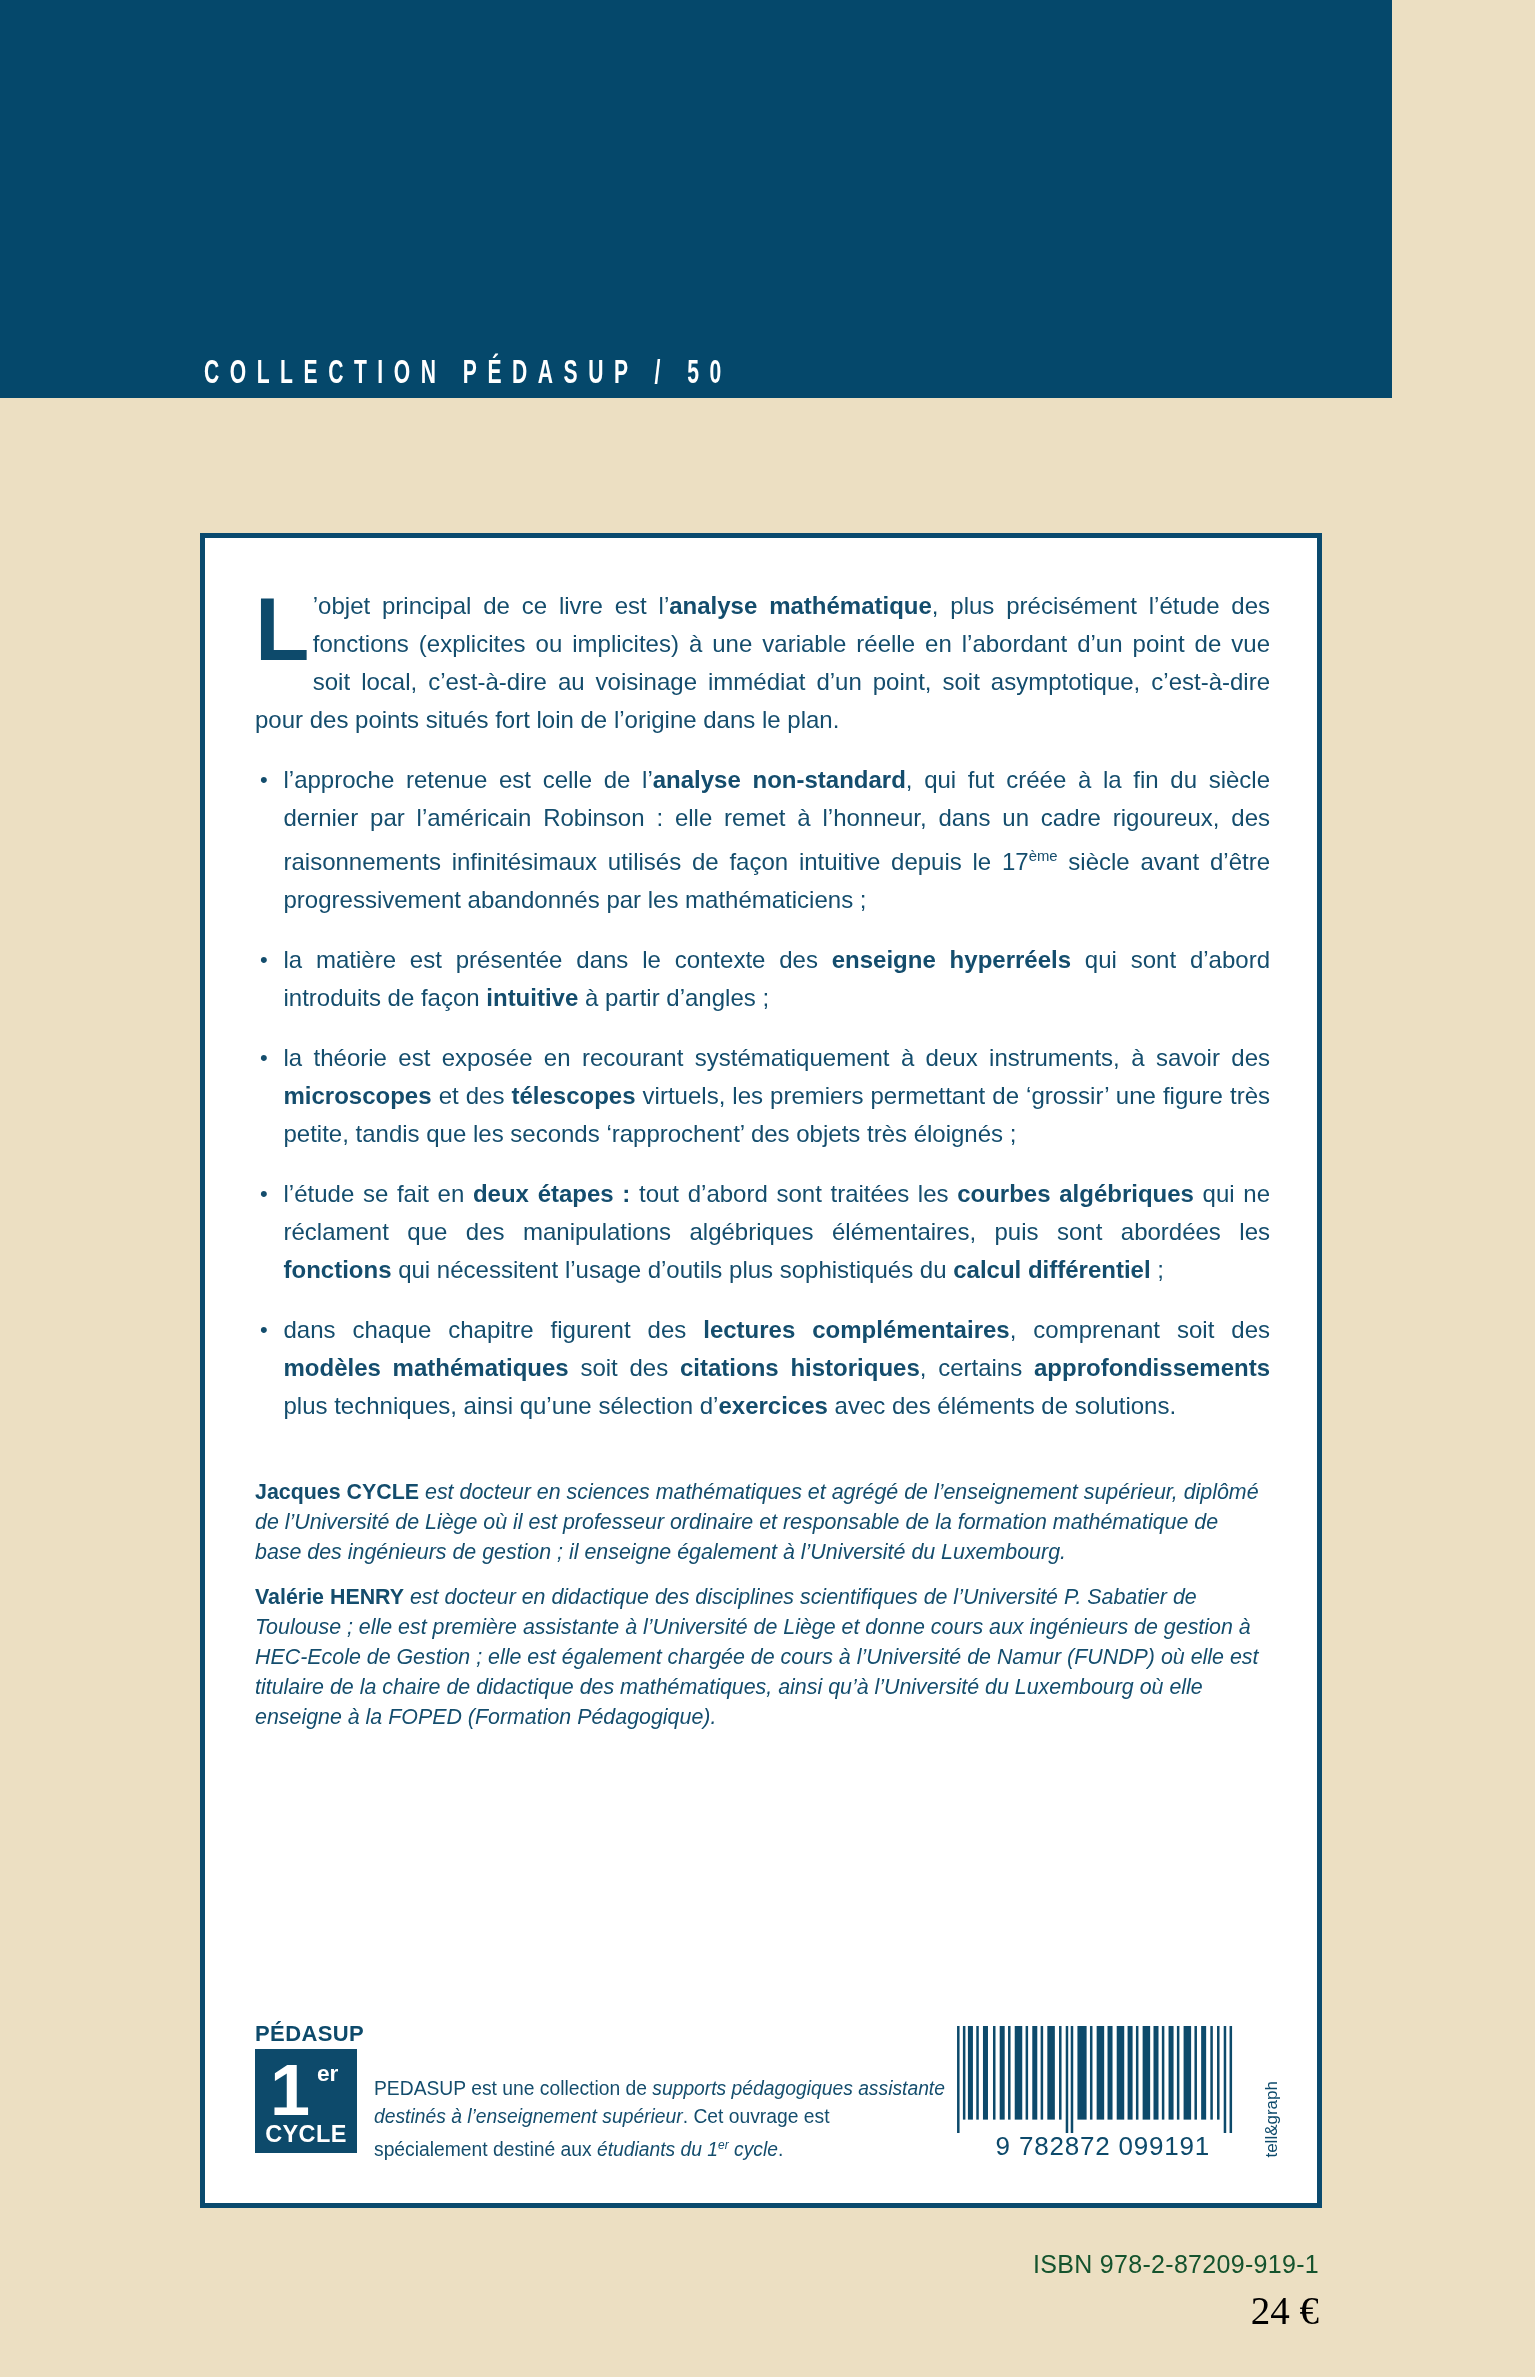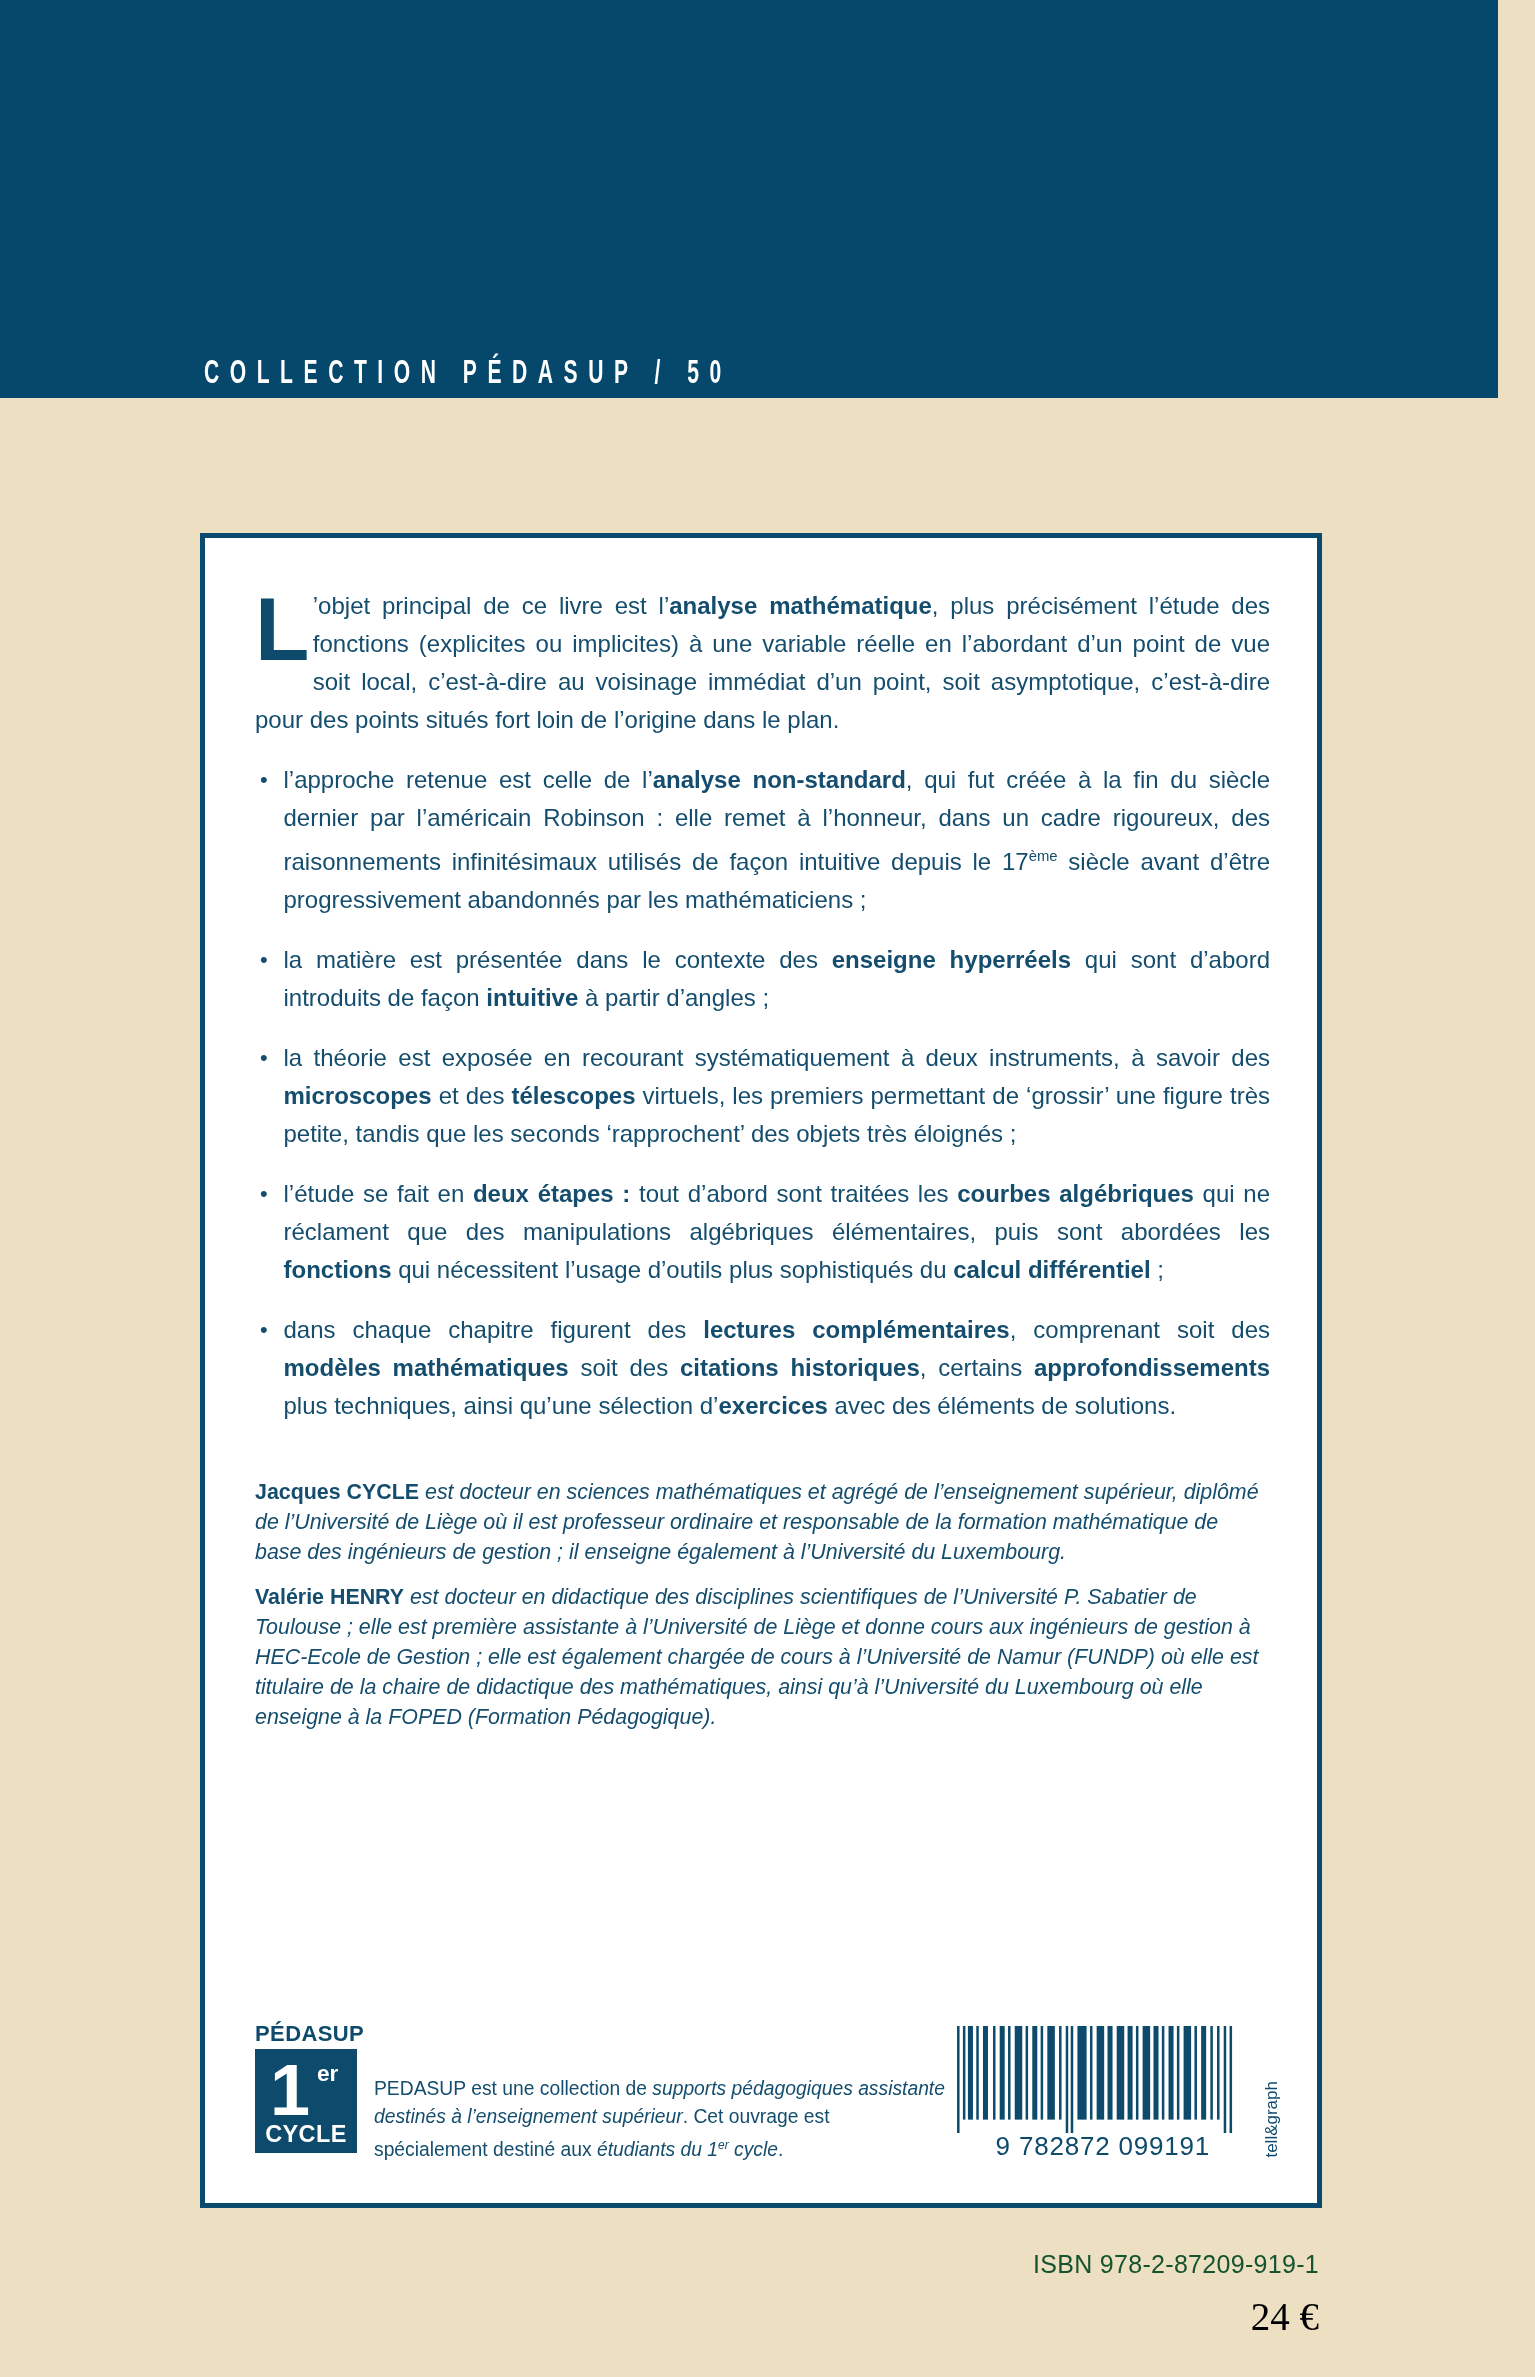--- a/index.html
+++ b/index.html
@@ -15,21 +15,21 @@
     width: 1535px;
     height: 2377px;
     background: #ecdfc2;
     overflow: hidden;
   }
 
   
   .top-band {
     position: absolute;
     left: 0; top: 0;
-    width: 1498px;
+    width: 1392px;
     height: 398px;
     background: #05486b;
   }
   .collection-line {
     position: absolute;
     left: 204px;
     bottom: 6.7px;
     color: #ffffff;
     font-size: 34px;
     font-weight: 700;
@@ -224,21 +224,21 @@
     text-align: right;
     width: 587px;
   }
   .isbn {
     color: #14532d;
     font-size: 25px;
     letter-spacing: 0.3px;
     font-family: "Liberation Sans", sans-serif;
   }
   .price {
-    margin-top: 15px;
+    margin-top: 9px;
     color: #000000;
     font-size: 39px;
     font-family: "Liberation Serif", serif;
   }
 </style>
 </head>
 <body>
 
 <div class="page">
 

